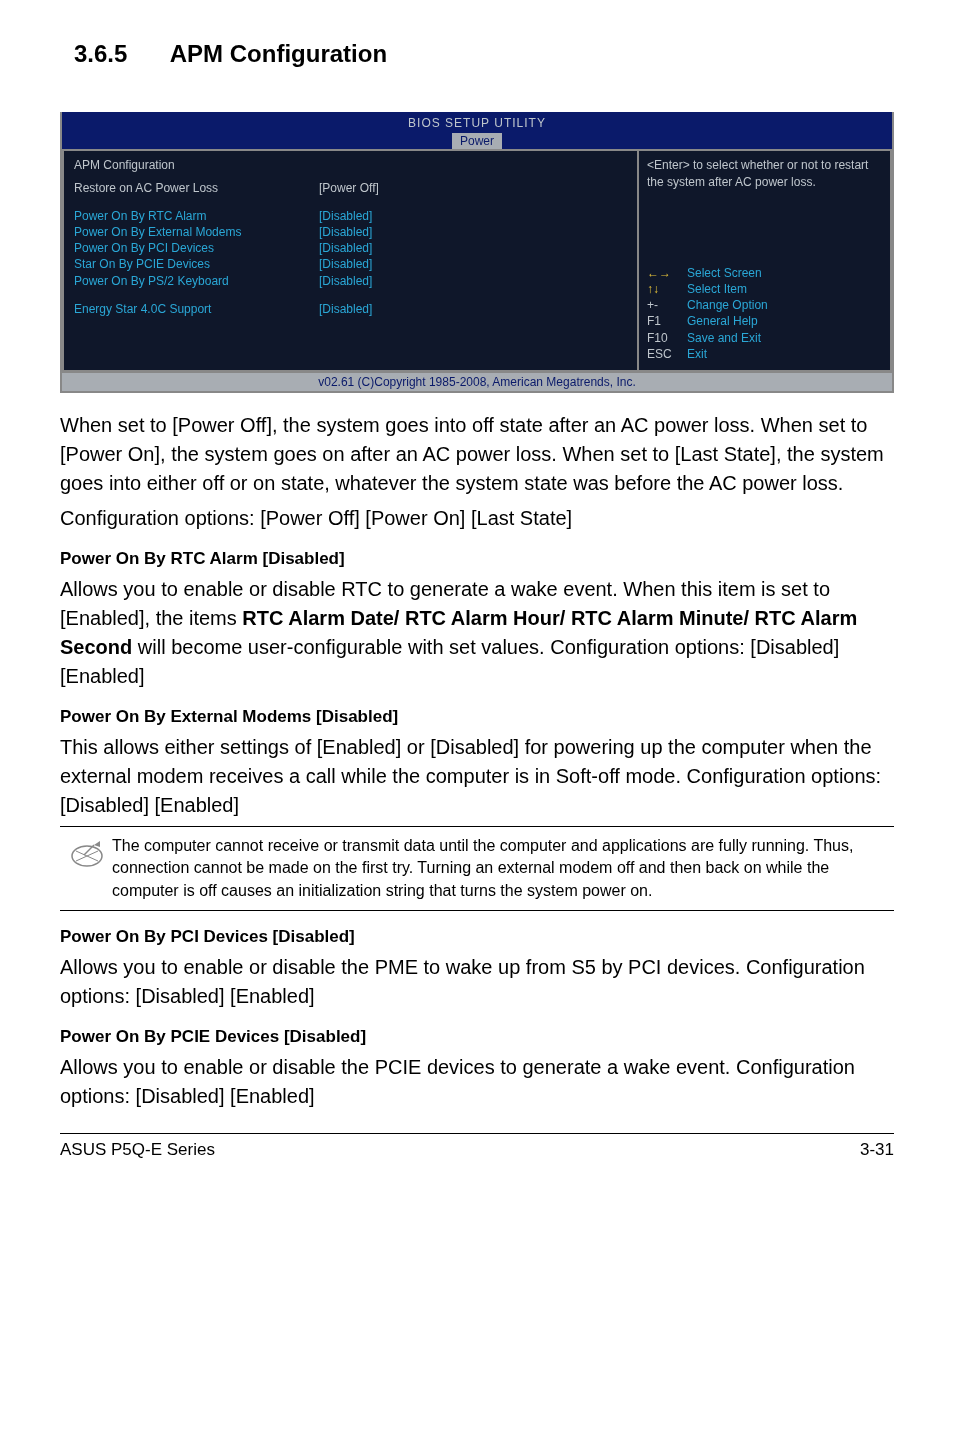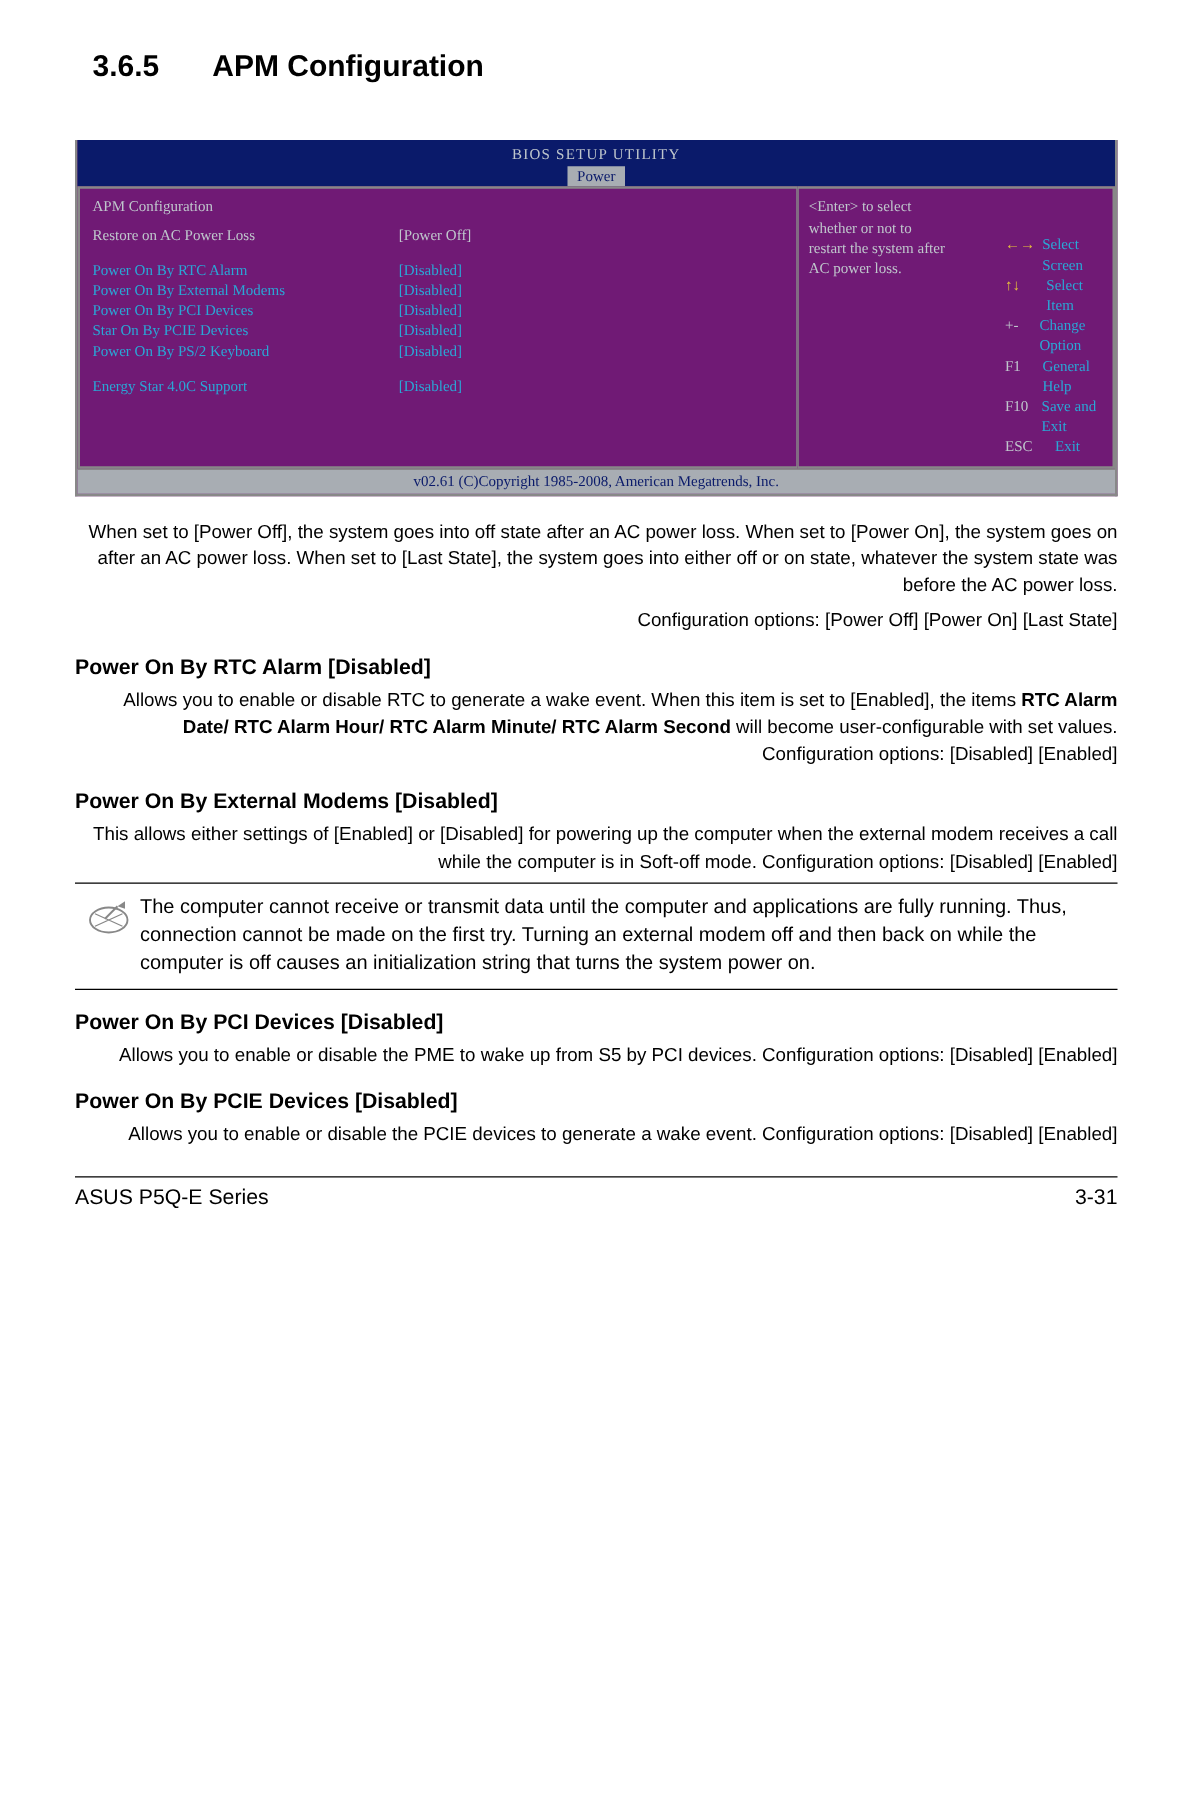--- a/index.html
+++ b/index.html
@@ -15,23 +15,23 @@
   }
   h2.section-num {
     font-size: 24px;
     font-weight: bold;
     margin: 0 0 14px 14px;
   }
   h2.section-num .num { display:inline-block; width:90px; }
   .bios-box {
     border: 2px solid #888;
     border-top: none;
-    background: #701a75;
+    background: #0f172a;
     color: #c9cfd6;
-    font-family: Liberation Serif, serif;
+    font-family: Liberation Sans, sans-serif;
     font-size: 12px;
     line-height: 1.35;
     position: relative;
     margin-bottom: 18px;
     padding: 0;
     margin-top: 44px;
   }
   .bios-titlebar {
     background: #0a1a6a;
     text-align: center;
@@ -53,21 +53,21 @@
     border: 2px solid #888;
     border-right: 1px solid #888;
     padding: 6px 10px 50px 10px;
   }
   .bios-right {
     width: 235px;
     border: 2px solid #888;
     border-left: 1px solid #888;
     padding: 6px 8px 8px 8px;
     display: flex;
-    flex-direction: row;
+    flex-direction: column;
     justify-content: flex-end;
     gap: 45px;
   }
   .bios-row { display:flex; }
   .bios-row .label { width: 245px; }
   .bios-row .val { color:#2aa7d6; }
   .bios-sel .label, .bios-sel .val { color:#bfc6cc; }
   .bios-opt .label, .bios-opt .val { color:#2aa7d6; }
   .bios-heading { color:#bfc6cc; margin-bottom:6px; }
   .help-top { color:#bfc6cc; }
@@ -82,24 +82,23 @@
     text-align:center;
     padding:1px 12px;
     border-top:1px solid #888;
   }
   h3.body-h {
     font-size: 17px;
     font-weight: bold;
     margin: 16px 0 6px 0;
   }
   p.body-p {
-    font-size: 15px;
+    font-size: 20px;
     margin: 0 0 6px 0;
     line-height: 1.45;
-    text-align: right;
   }
   .note-box {
     border-top: 1px solid #000;
     border-bottom: 1px solid #000;
     display: flex;
     padding: 8px 2px;
     margin: 6px 0 10px 0;
   }
   .note-icon {
     width: 50px;

